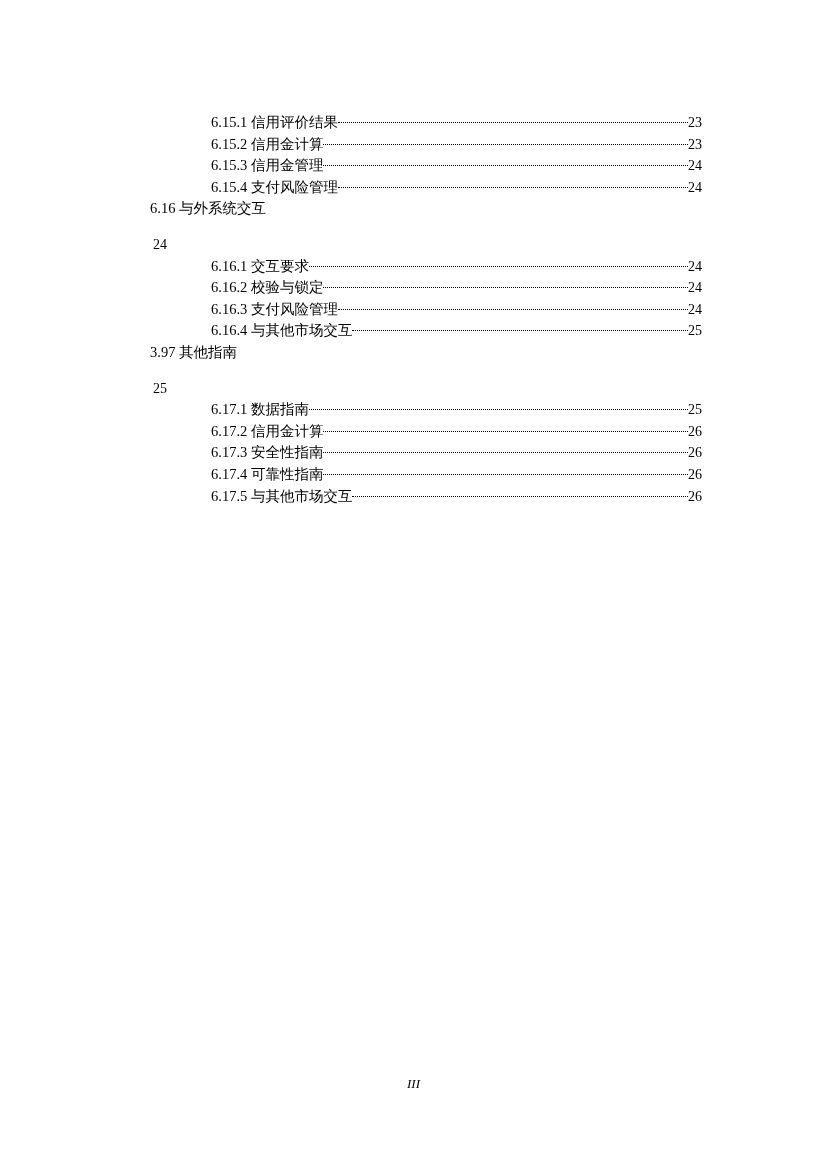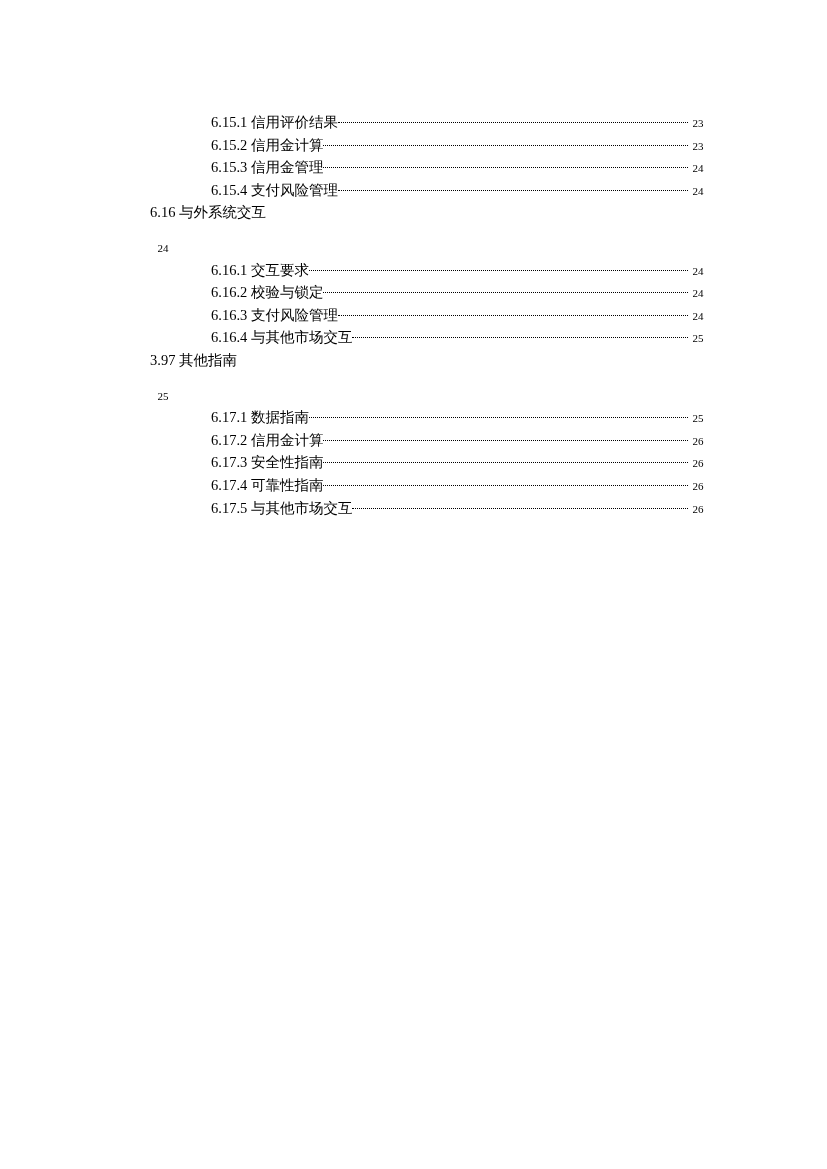--- a/index.html
+++ b/index.html
@@ -51,22 +51,22 @@
   .toc-leader::before {
     content: "";
     position: absolute;
     left: 0;
     right: 0;
     bottom: 4px;
     border-bottom: 1px dotted #000;
   }
   .toc-page {
     flex: 0 0 auto;
-    text-align: center;
-    font-size: 11px;
+    text-align: left;
+    font-size: 14px;
   }
   .toc-entry.level-2 .toc-page {
     min-width: 20px;
     padding-left: 3px;
   }
   .toc-entry.level-3 .toc-page {
     min-width: 20px;
   }
   .footer {
     position: absolute;
@@ -153,13 +153,14 @@
         <span class="toc-text">6.17.4 可靠性指南</span>
         <span class="toc-leader"></span>
         <span class="toc-page">26</span>
       </div>
       <div class="toc-entry level-3">
         <span class="toc-text">6.17.5 与其他市场交互</span>
         <span class="toc-leader"></span>
         <span class="toc-page">26</span>
       </div>
     </div>
+  <div class="footer">III</div>
 </div>
 
 </body></html>

